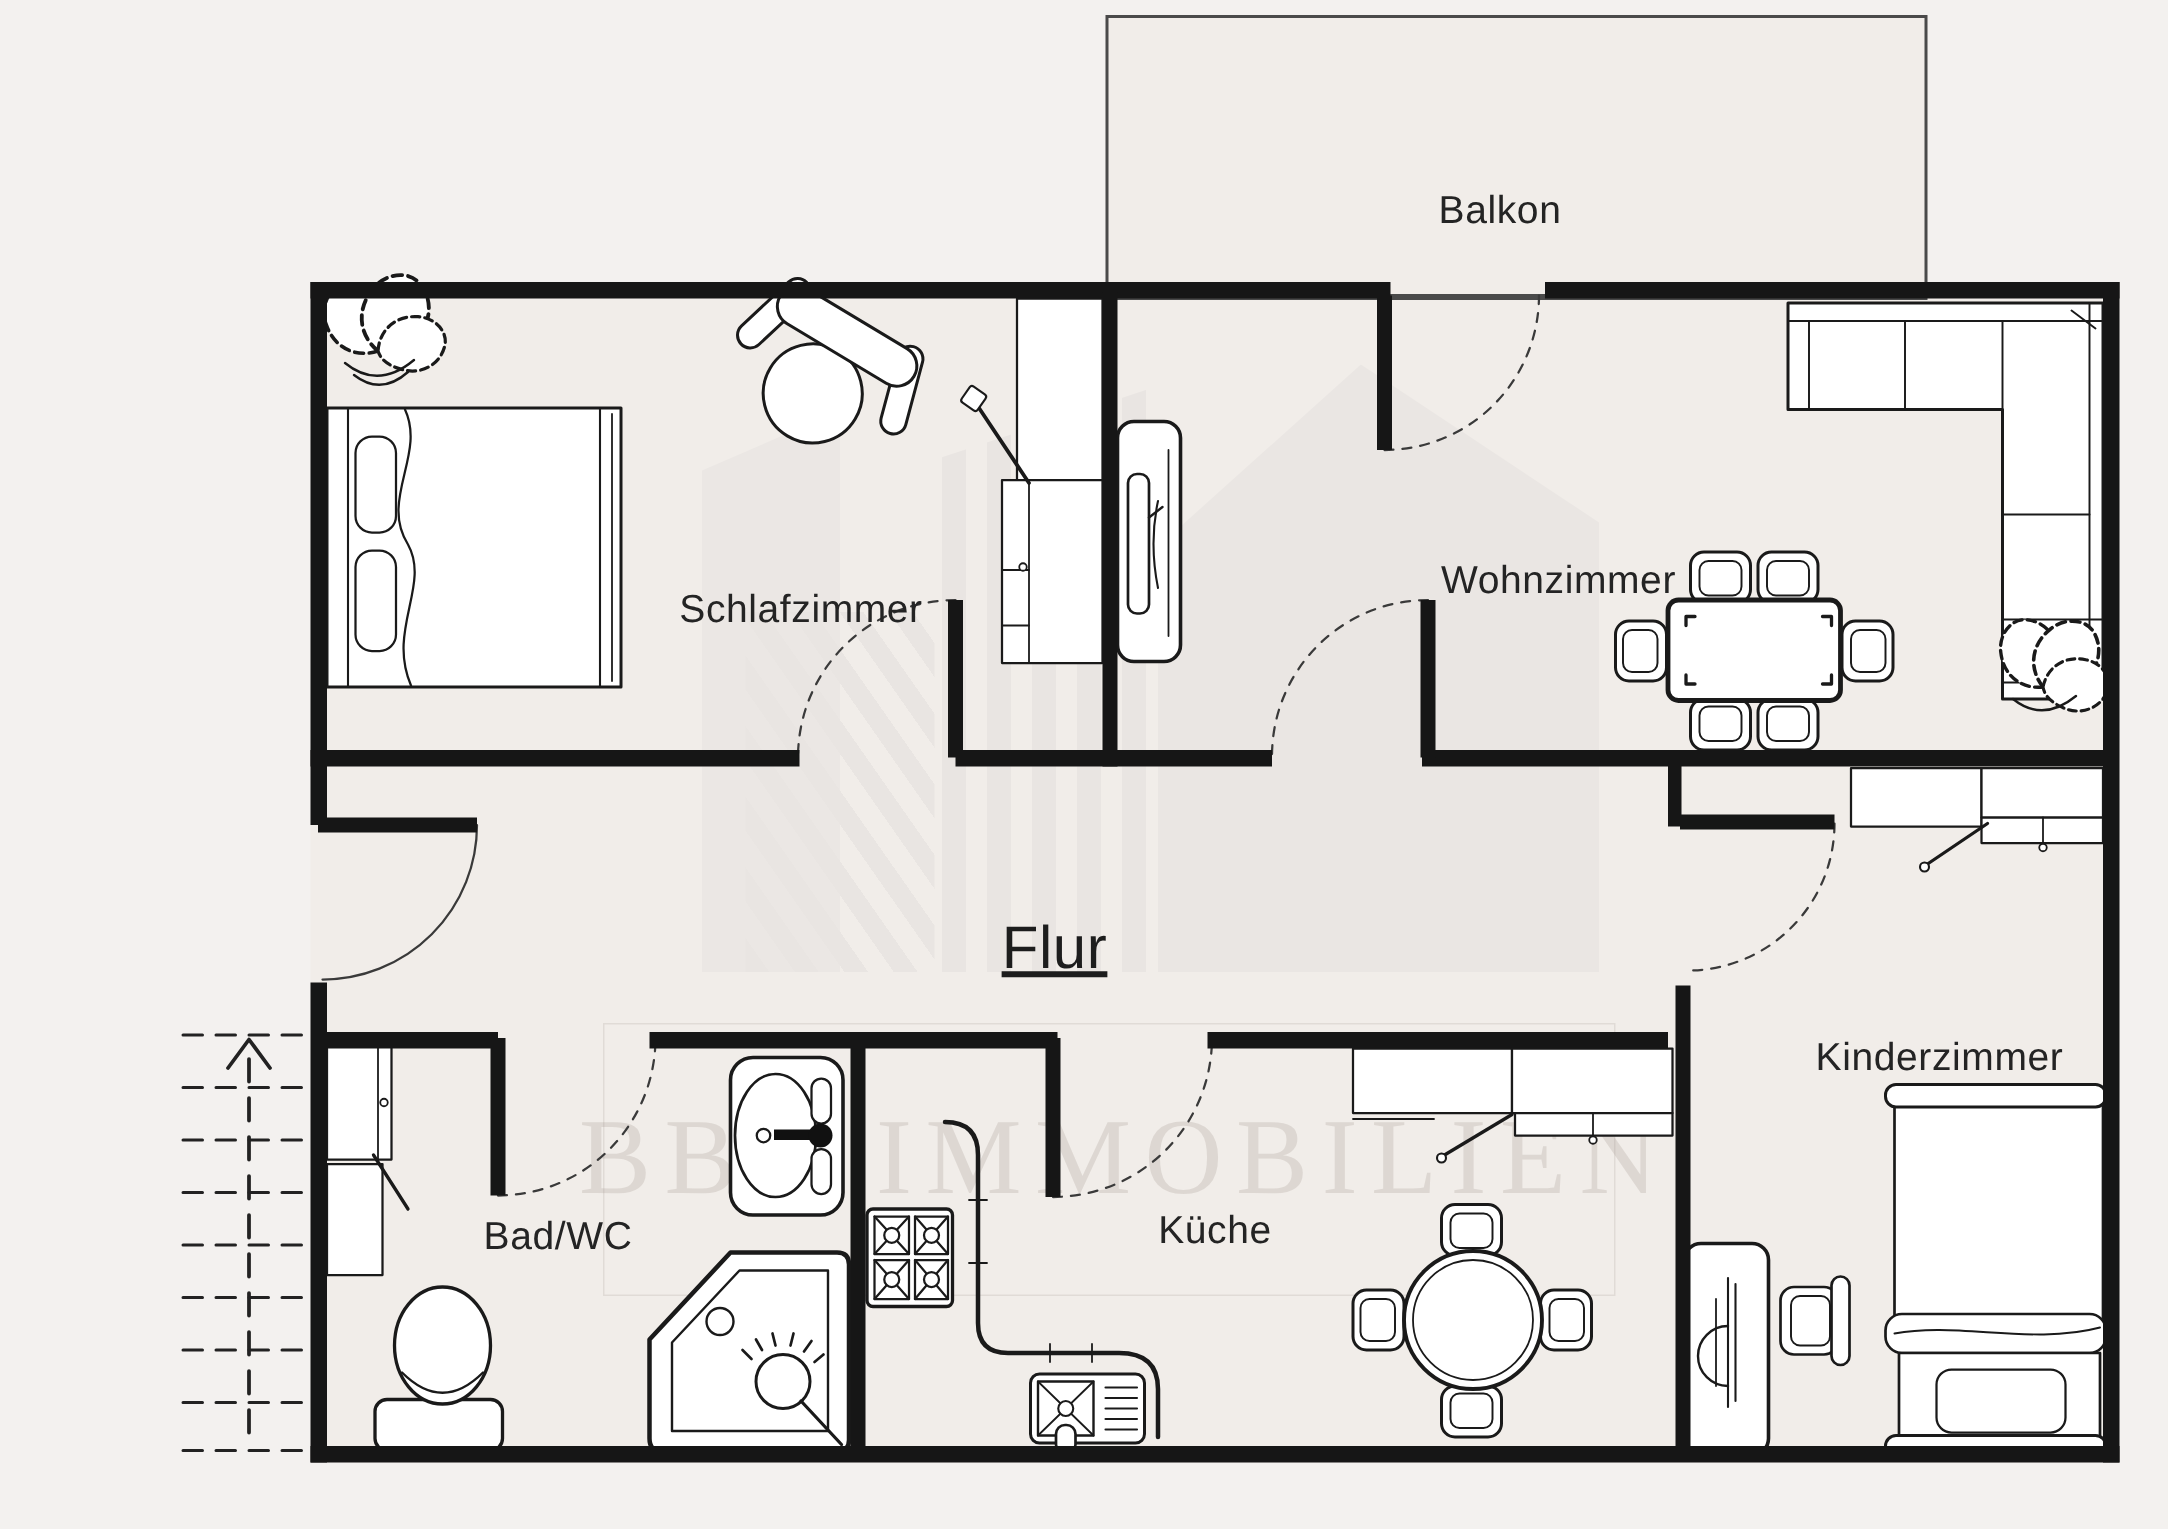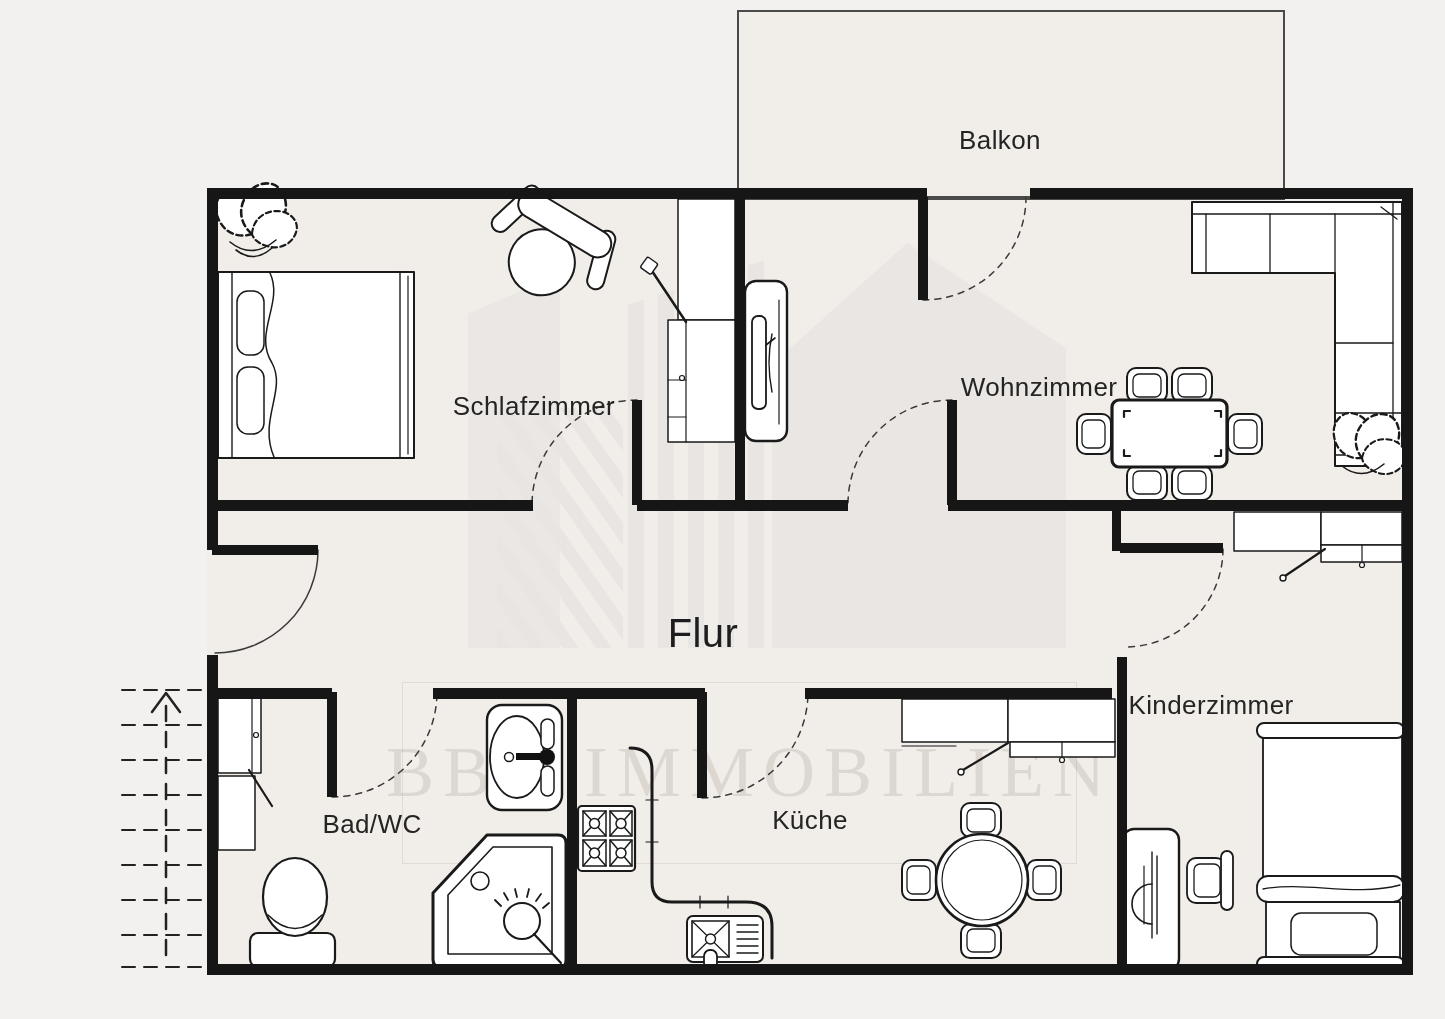--- a/index.html
+++ b/index.html
@@ -24,21 +24,21 @@
   #wm-text{left:750px;top:772px;transform:translate(-50%,-50%);
            font-family:"Liberation Serif","DejaVu Serif",serif;font-size:72px;letter-spacing:9px;
            color:rgba(158,146,138,0.24);white-space:nowrap;}
   
   #plansvg{position:absolute;left:0;top:0;z-index:10;}
   
   .w{position:absolute;background:#161616;z-index:30;}
   
   .lbl{position:absolute;transform:translate(-50%,-50%);color:#242424;font-size:26px;
        letter-spacing:0.4px;z-index:40;white-space:nowrap;margin-top:36px;}
-  #lbl-flur{font-size:40px;color:#1d1d1d;}
+  #lbl-flur{font-size:40px;color:#1d1d1d;text-decoration:underline;}
 </style>
 </head>
 <body>
 
 <div id="stage">
 
   <div id="floor"></div>
   <div id="balcony"></div>
 
   <div class="wm" id="wm-left"></div>
@@ -361,15 +361,15 @@
     <div class="w" style="left:327px;top:692px;width:10px;height:105px"></div>
     <div class="w" style="left:697px;top:692px;width:10px;height:106px"></div>
   </div>
 
   <div class="lbl" style="left:1000px;top:104px">Balkon</div>
   <div class="lbl" style="left:534px;top:370px">Schlafzimmer</div>
   <div class="lbl" style="left:1039px;top:351px">Wohnzimmer</div>
   <div class="lbl" id="lbl-flur" style="left:703px;top:597px">Flur</div>
   <div class="lbl" style="left:372px;top:788px">Bad/WC</div>
   <div class="lbl" style="left:810px;top:784px">Küche</div>
-  <div class="lbl" style="left:1211px;top:669px">Kinderzimmer</div>
+  <div class="lbl" style="left:1293px;top:669px">Kinderzimmer</div>
 
 </div>
 
 </body></html>

